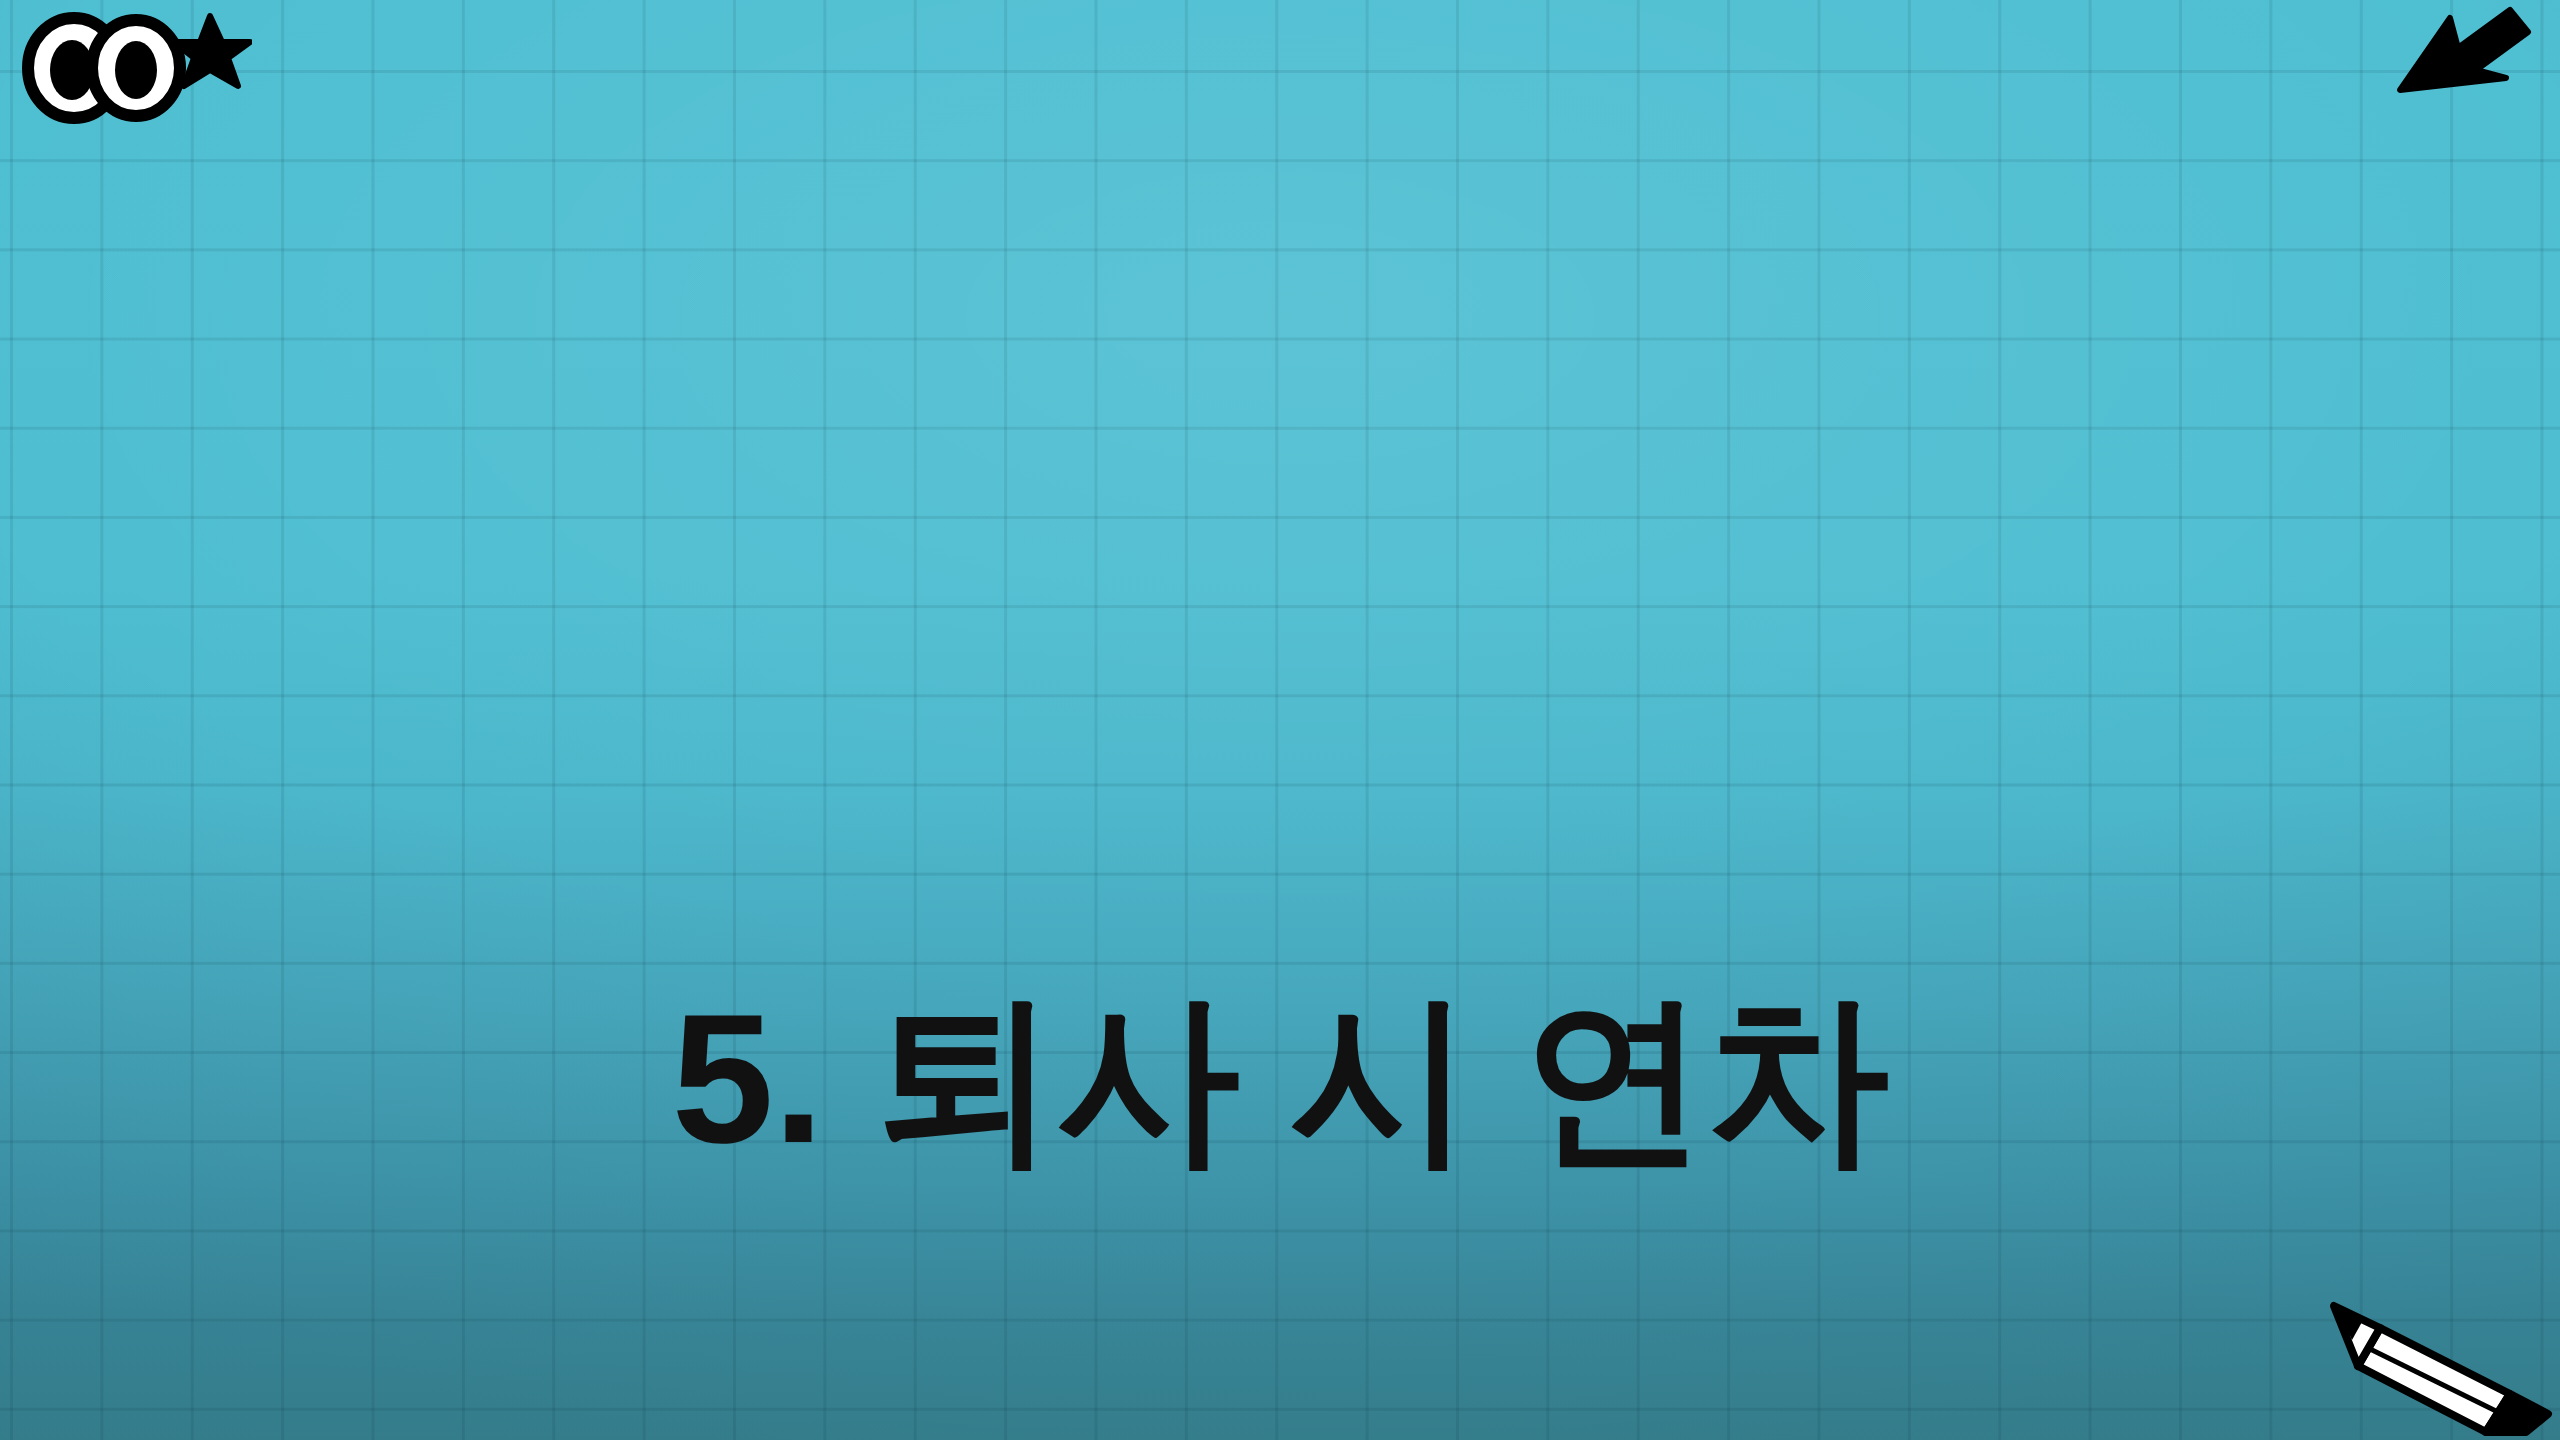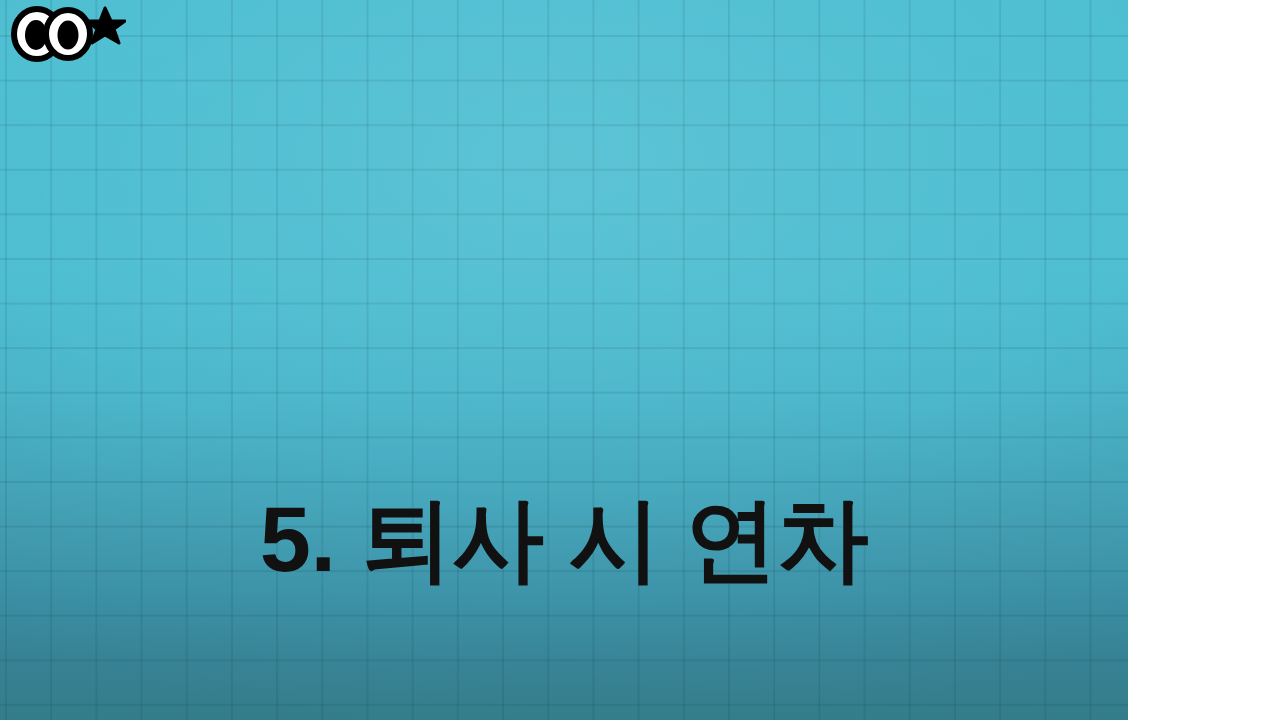--- a/index.html
+++ b/index.html
@@ -8,21 +8,21 @@
   }
   body {
     width: 1280px;
     height: 720px;
     overflow: hidden;
     font-family: "Liberation Sans", "DejaVu Sans", sans-serif;
   }
 
   #slide {
     position: relative;
-    width: 1128px;
+    width: 1280px;
     height: 720px;
     overflow: hidden;
     background-color: #4fbdd0;
   }
 
   
   .bg-gradient {
     position: absolute;
     inset: 0;
     background:

